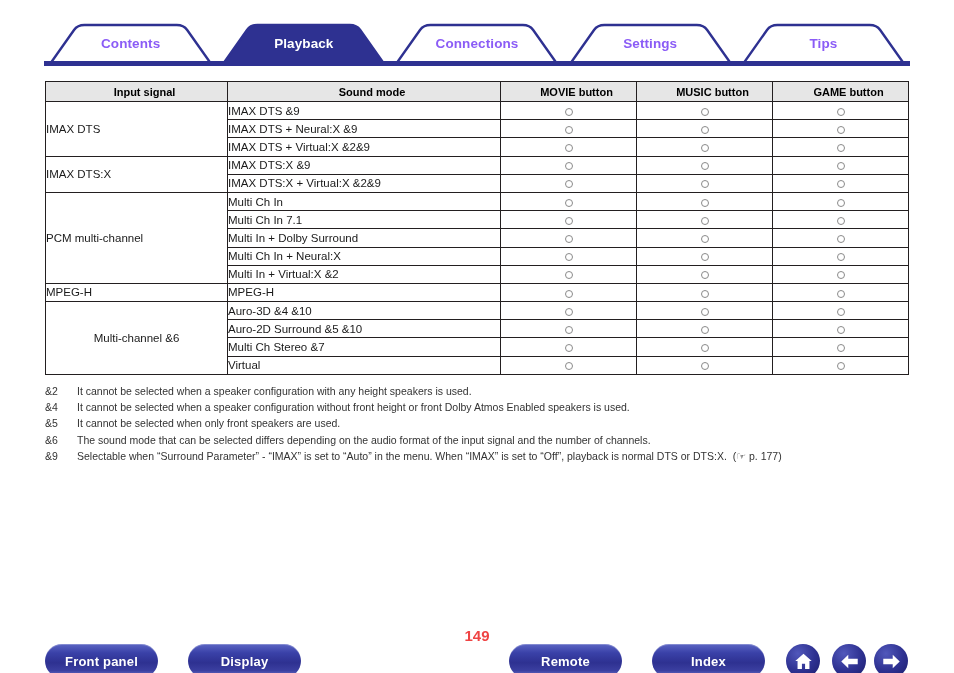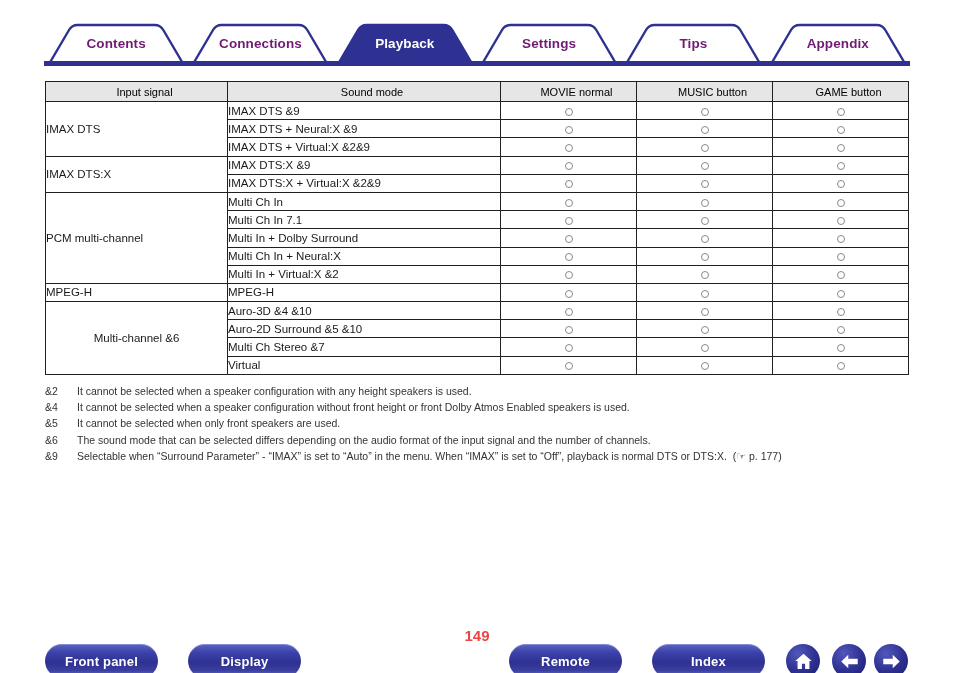--- a/index.html
+++ b/index.html
@@ -46,21 +46,21 @@
   }
   .tab .tab-shape {
     position: absolute;
     left: 0; top: 0; right: 0; bottom: 0;
   }
   .tab .tab-label {
     position: relative;
     z-index: 2;
     font-size: 13.5px;
     font-weight: bold;
-    color: #701a75;
+    color: #8b5cf6;
     letter-spacing: 0.1px;
     white-space: nowrap;
   }
   .tab.active .tab-label { color: #ffffff; }
 
   
   .tablewrap {
     position: absolute;
     left: 45px; top: 81px;
     width: 863px;
@@ -74,21 +74,21 @@
   }
   table.spec th, table.spec td {
     border: 1px solid #231f20;
     padding: 0;
     height: 18.2px;
     vertical-align: middle;
   }
   table.spec thead th {
     background: #e6e6e6;
     font-size: 11px;
-    font-weight: normal;
+    font-weight: bold;
     text-align: center;
     height: 20px;
     color: #000;
     padding-left: 16px;
   }
   td.grouplabel {
     text-align: left;
     padding-left: 20px;
     font-size: 11.5px;
     margin-left: 8px;
@@ -188,69 +188,63 @@
 <div class="page">
 
   <div class="tabbar">
     <div class="tabs" id="tabs-host">
         <div class="tab">
           <div class="tab-shape"><svg width="100%" height="46" viewBox="0 0 150 46" preserveAspectRatio="none" aria-hidden="true">
               <path d="M4 46 L26 10 Q29 5 35 5 L115 5 Q121 5 124 10 L146 46 Z" fill="#ffffff" stroke="#2e3191" stroke-width="2.4" stroke-linejoin="round" vector-effect="non-scaling-stroke"></path>
             </svg></div>
           <span class="tab-label">Contents</span>
         </div>
+        <div class="tab active">
+          <div class="tab-shape"><svg width="100%" height="46" viewBox="0 0 150 46" preserveAspectRatio="none" aria-hidden="true">
+              <path d="M4 46 L26 10 Q29 5 35 5 L115 5 Q121 5 124 10 L146 46 Z" fill="#2e3191" stroke="#2e3191" stroke-width="2.4" stroke-linejoin="round" vector-effect="non-scaling-stroke"></path>
+            </svg></div>
+          <span class="tab-label">Playback</span>
+        </div>
         <div class="tab">
           <div class="tab-shape"><svg width="100%" height="46" viewBox="0 0 150 46" preserveAspectRatio="none" aria-hidden="true">
               <path d="M4 46 L26 10 Q29 5 35 5 L115 5 Q121 5 124 10 L146 46 Z" fill="#ffffff" stroke="#2e3191" stroke-width="2.4" stroke-linejoin="round" vector-effect="non-scaling-stroke"></path>
             </svg></div>
           <span class="tab-label">Connections</span>
-        </div>
-        <div class="tab active">
-          <div class="tab-shape"><svg width="100%" height="46" viewBox="0 0 150 46" preserveAspectRatio="none" aria-hidden="true">
-              <path d="M4 46 L26 10 Q29 5 35 5 L115 5 Q121 5 124 10 L146 46 Z" fill="#2e3191" stroke="#2e3191" stroke-width="2.4" stroke-linejoin="round" vector-effect="non-scaling-stroke"></path>
-            </svg></div>
-          <span class="tab-label">Playback</span>
         </div>
         <div class="tab">
           <div class="tab-shape"><svg width="100%" height="46" viewBox="0 0 150 46" preserveAspectRatio="none" aria-hidden="true">
               <path d="M4 46 L26 10 Q29 5 35 5 L115 5 Q121 5 124 10 L146 46 Z" fill="#ffffff" stroke="#2e3191" stroke-width="2.4" stroke-linejoin="round" vector-effect="non-scaling-stroke"></path>
             </svg></div>
           <span class="tab-label">Settings</span>
         </div>
         <div class="tab">
           <div class="tab-shape"><svg width="100%" height="46" viewBox="0 0 150 46" preserveAspectRatio="none" aria-hidden="true">
               <path d="M4 46 L26 10 Q29 5 35 5 L115 5 Q121 5 124 10 L146 46 Z" fill="#ffffff" stroke="#2e3191" stroke-width="2.4" stroke-linejoin="round" vector-effect="non-scaling-stroke"></path>
             </svg></div>
           <span class="tab-label">Tips</span>
-        </div>
-        <div class="tab">
-          <div class="tab-shape"><svg width="100%" height="46" viewBox="0 0 150 46" preserveAspectRatio="none" aria-hidden="true">
-              <path d="M4 46 L26 10 Q29 5 35 5 L115 5 Q121 5 124 10 L146 46 Z" fill="#ffffff" stroke="#2e3191" stroke-width="2.4" stroke-linejoin="round" vector-effect="non-scaling-stroke"></path>
-            </svg></div>
-          <span class="tab-label">Appendix</span>
         </div>
       </div>
     <div class="tabbar-rule"></div>
   </div>
 
   <div class="tablewrap">
     <table class="spec">
       <colgroup>
         <col style="width:20px">
         <col style="width:162px">
         <col style="width:273px">
         <col style="width:136px">
         <col style="width:136px">
         <col style="width:136px">
       </colgroup>
       <thead>
         <tr>
           <th colspan="2">Input signal</th>
           <th>Sound mode</th>
-          <th>MOVIE normal</th>
+          <th>MOVIE button</th>
           <th>MUSIC button</th>
           <th>GAME button</th>
         </tr>
       </thead>
       <tbody id="table-body">
           <tr>
             <td class="grouplabel" colspan="2" rowspan="3">IMAX DTS</td>
             <td class="mode">IMAX DTS &amp;9</td>
             <td class="mark"><span class="circ"></span></td>
             <td class="mark"><span class="circ"></span></td>

